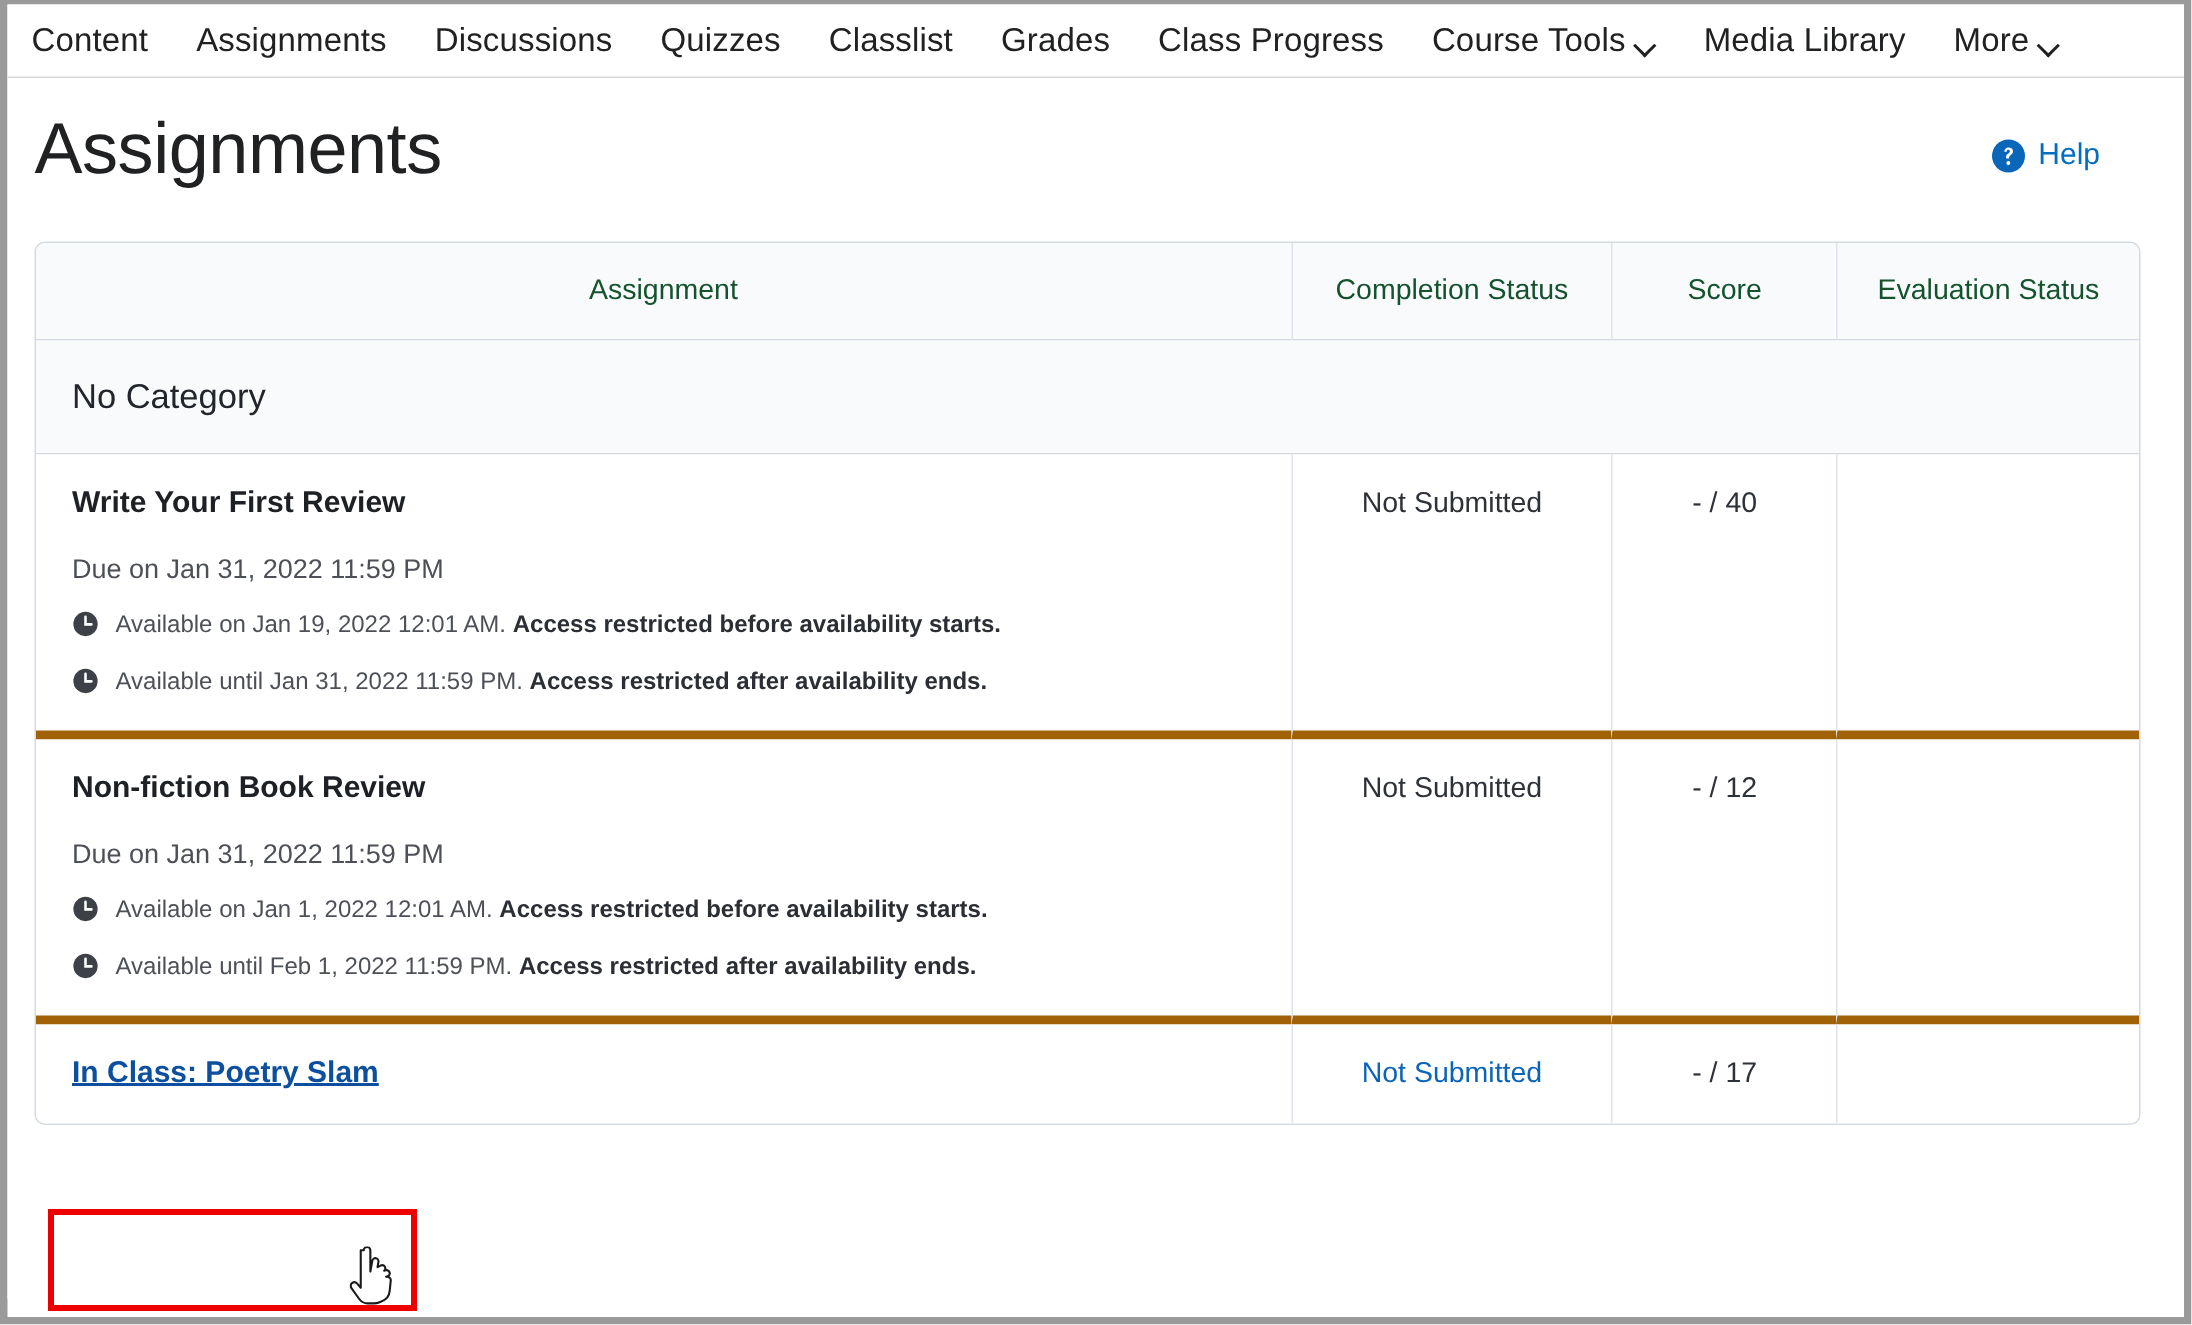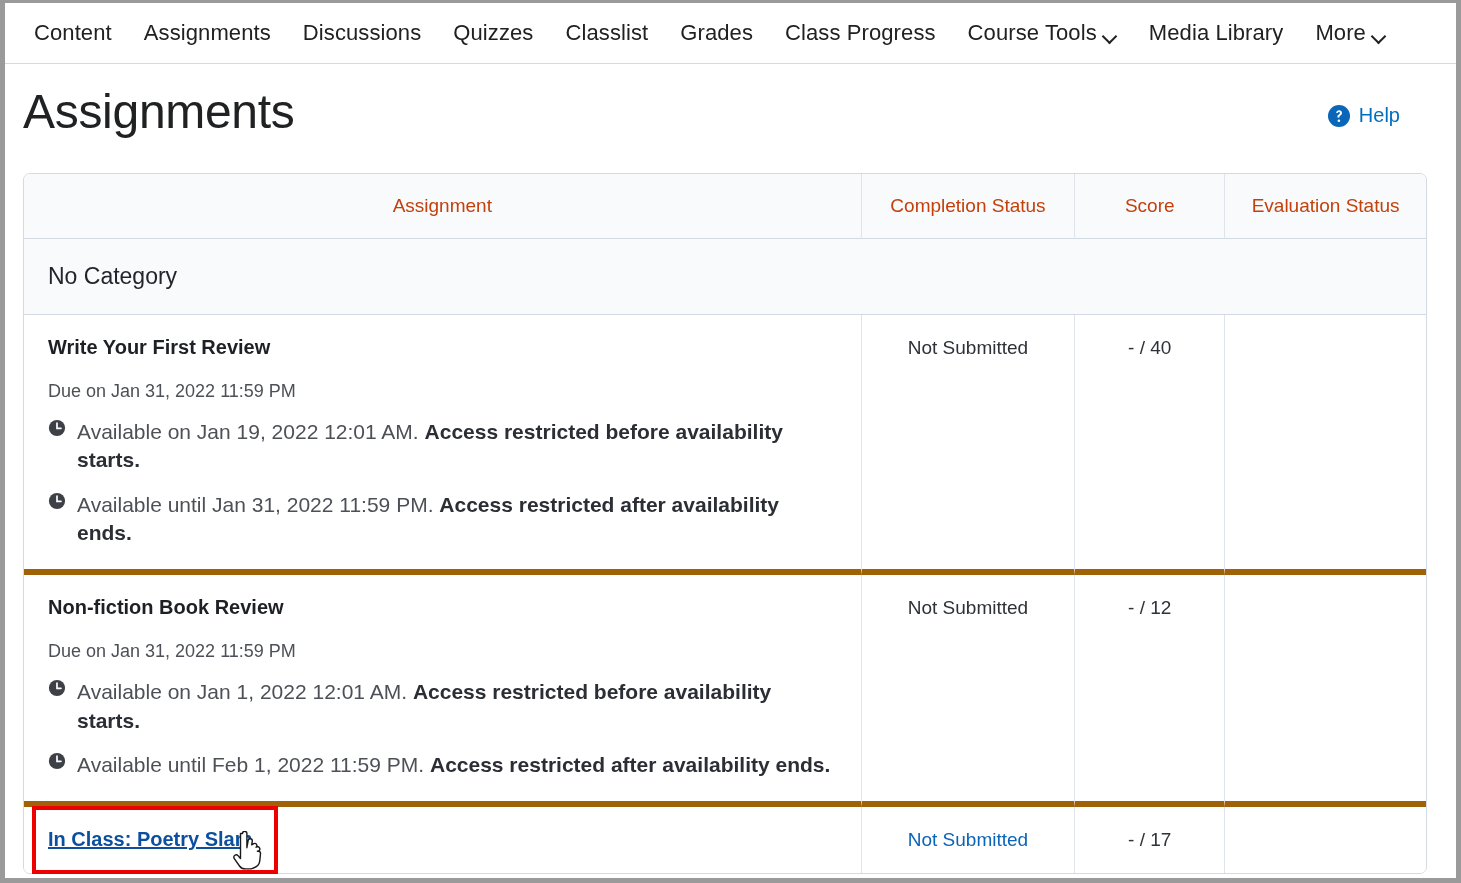--- a/index.html
+++ b/index.html
@@ -19,26 +19,25 @@
     height: 883px;
     background: #ffffff;
     border-left: 5px solid #9a9a9a;
     border-right: 5px solid #9a9a9a;
     border-top: 3px solid #9a9a9a;
     border-bottom: 5px solid #9a9a9a;
   }
 
   
   #course-nav {
-    height: 61px;
+    height: 49px;
     background: #ffffff;
     border-bottom: 1px solid #d6d9de;
     display: flex;
     align-items: center;
-    padding-left: 13px;
   }
   .nav-item {
     display: flex;
     align-items: center;
     gap: 7px;
     font-size: 22px;
     color: #202122;
     padding: 0 16px;
     white-space: nowrap;
     cursor: pointer;
@@ -118,21 +117,21 @@
     border-spacing: 0;
     border: 1px solid #d3dae3;
     border-radius: 7px;
     overflow: hidden;
     background: #ffffff;
   }
   #assignments-table th {
     background: #f9fafc;
     font-size: 19px;
     font-weight: 400;
-    color: #c2410c;
+    color: #14532d;
     padding: 18px 10px;
     text-align: center;
     border-bottom: 1px solid #d3dae3;
     border-left: 1px solid #dfe4ea;
     height: 65px;
   }
   #assignments-table th:first-child { border-left: none; }
 
   .col-assignment { width: 838px; }
   .col-completion { width: 214px; }
@@ -188,21 +187,21 @@
   }
   .due-line {
     font-size: 18px;
     color: #4d5157;
     margin-bottom: 16px;
   }
   .avail-line {
     display: flex;
     align-items: flex-start;
     gap: 11px;
-    font-size: 21px;
+    font-size: 16px;
     color: #4d5157;
     margin-bottom: 16px;
     line-height: 1.35;
   }
   .avail-line:last-child { margin-bottom: 0; }
   .avail-line .restriction { font-weight: bold; color: #2b2f35; }
   .clock-icon { flex: 0 0 auto; margin-top: 1px; }
   .clock-icon svg { display: block; }
 
   

